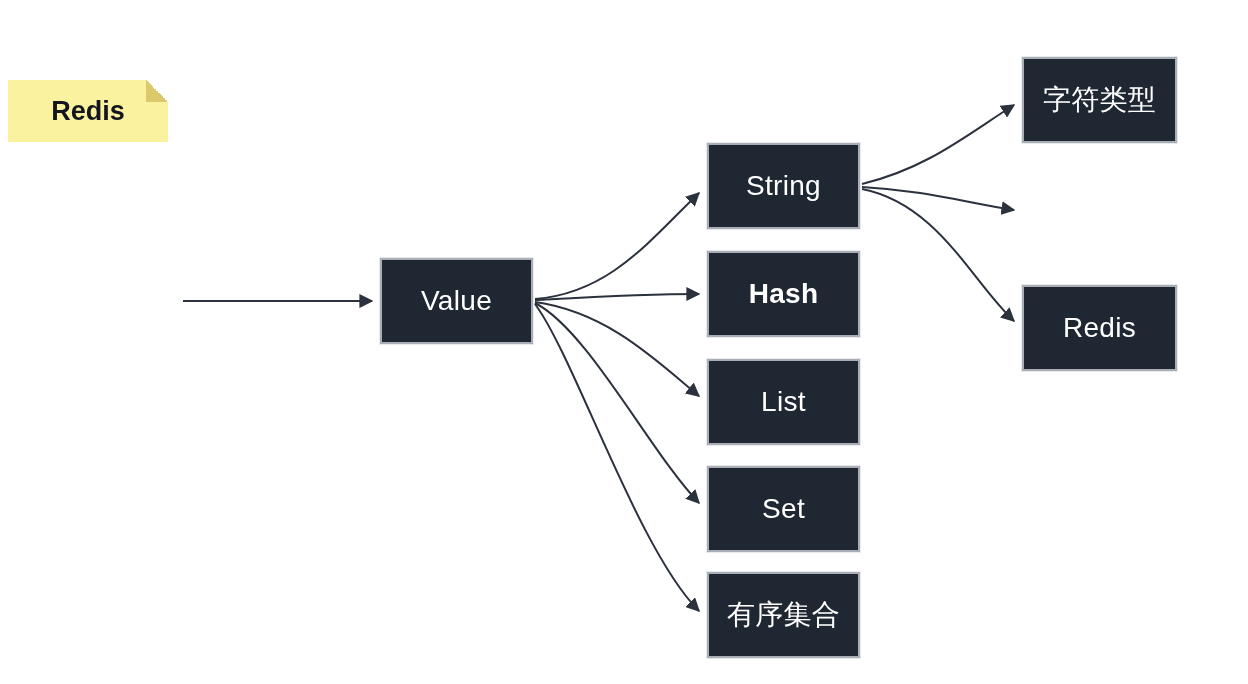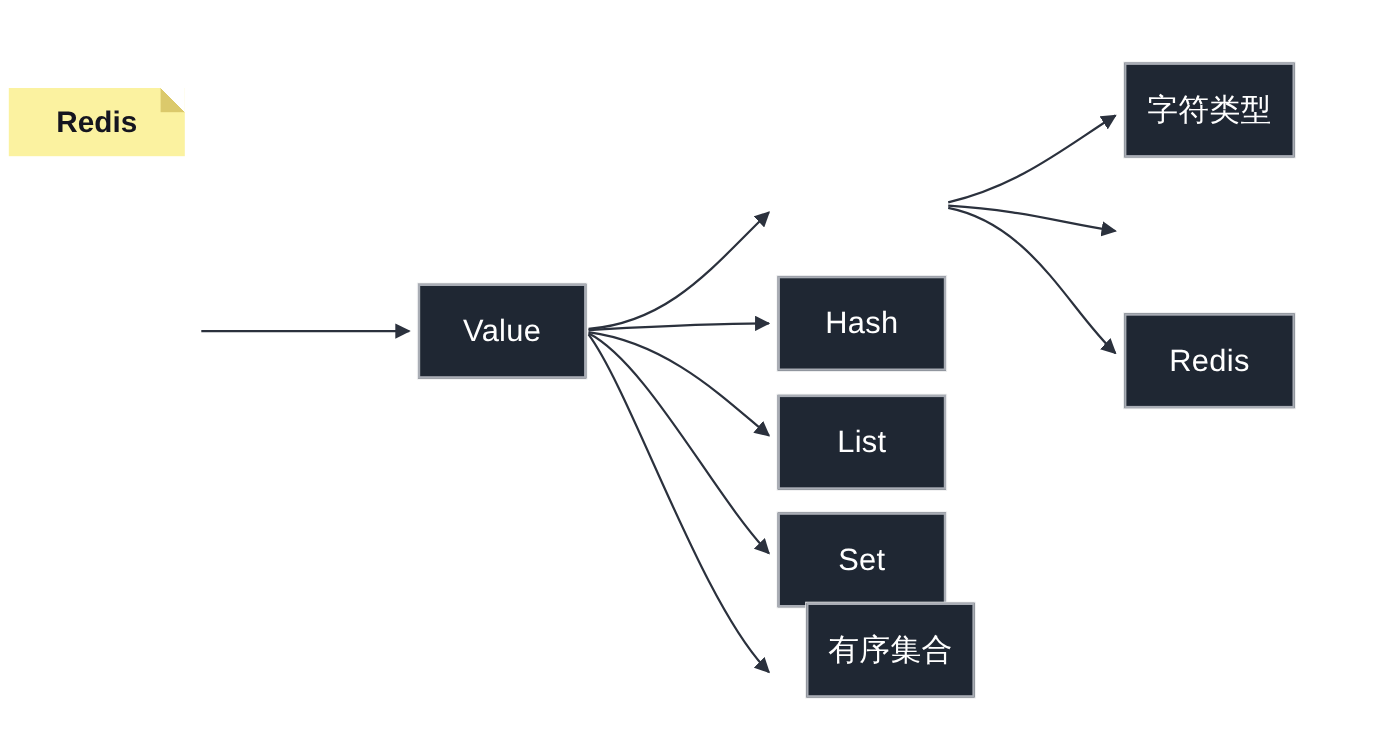--- a/index.html
+++ b/index.html
@@ -98,34 +98,37 @@
   <div class="sticky-note">
     <span class="sticky-note-label">Redis</span>
     <span class="sticky-note-fold"></span>
   </div>
 
 
   <div class="node" style="left:380px; top:258px;">
     <span class="node-label">Value</span>
   </div>
 
+  <div class="node" style="left:707px; top:143px;">
+    <span class="node-label">String</span>
+  </div>
 
-  <div class="node" style="left:707px; top:251px;">
+  <div class="node" style="left:707px; top:251px;font-weight:bold;">
     <span class="node-label">Hash</span>
   </div>
 
   <div class="node" style="left:707px; top:359px;">
     <span class="node-label">List</span>
   </div>
 
   <div class="node" style="left:707px; top:466px;">
     <span class="node-label">Set</span>
   </div>
 
-  <div class="node" style="left:707px; top:548px;margin-left:26px;">
+  <div class="node" style="left:707px; top:572px;">
     <span class="node-label">有序集合</span>
   </div>
 
   <div class="node" style="left:1022px; top:57px; width:155px;">
     <span class="node-label">字符类型</span>
   </div>
 
 
   <div class="node" style="left:1022px; top:285px; width:155px;">
     <span class="node-label">Redis</span>

